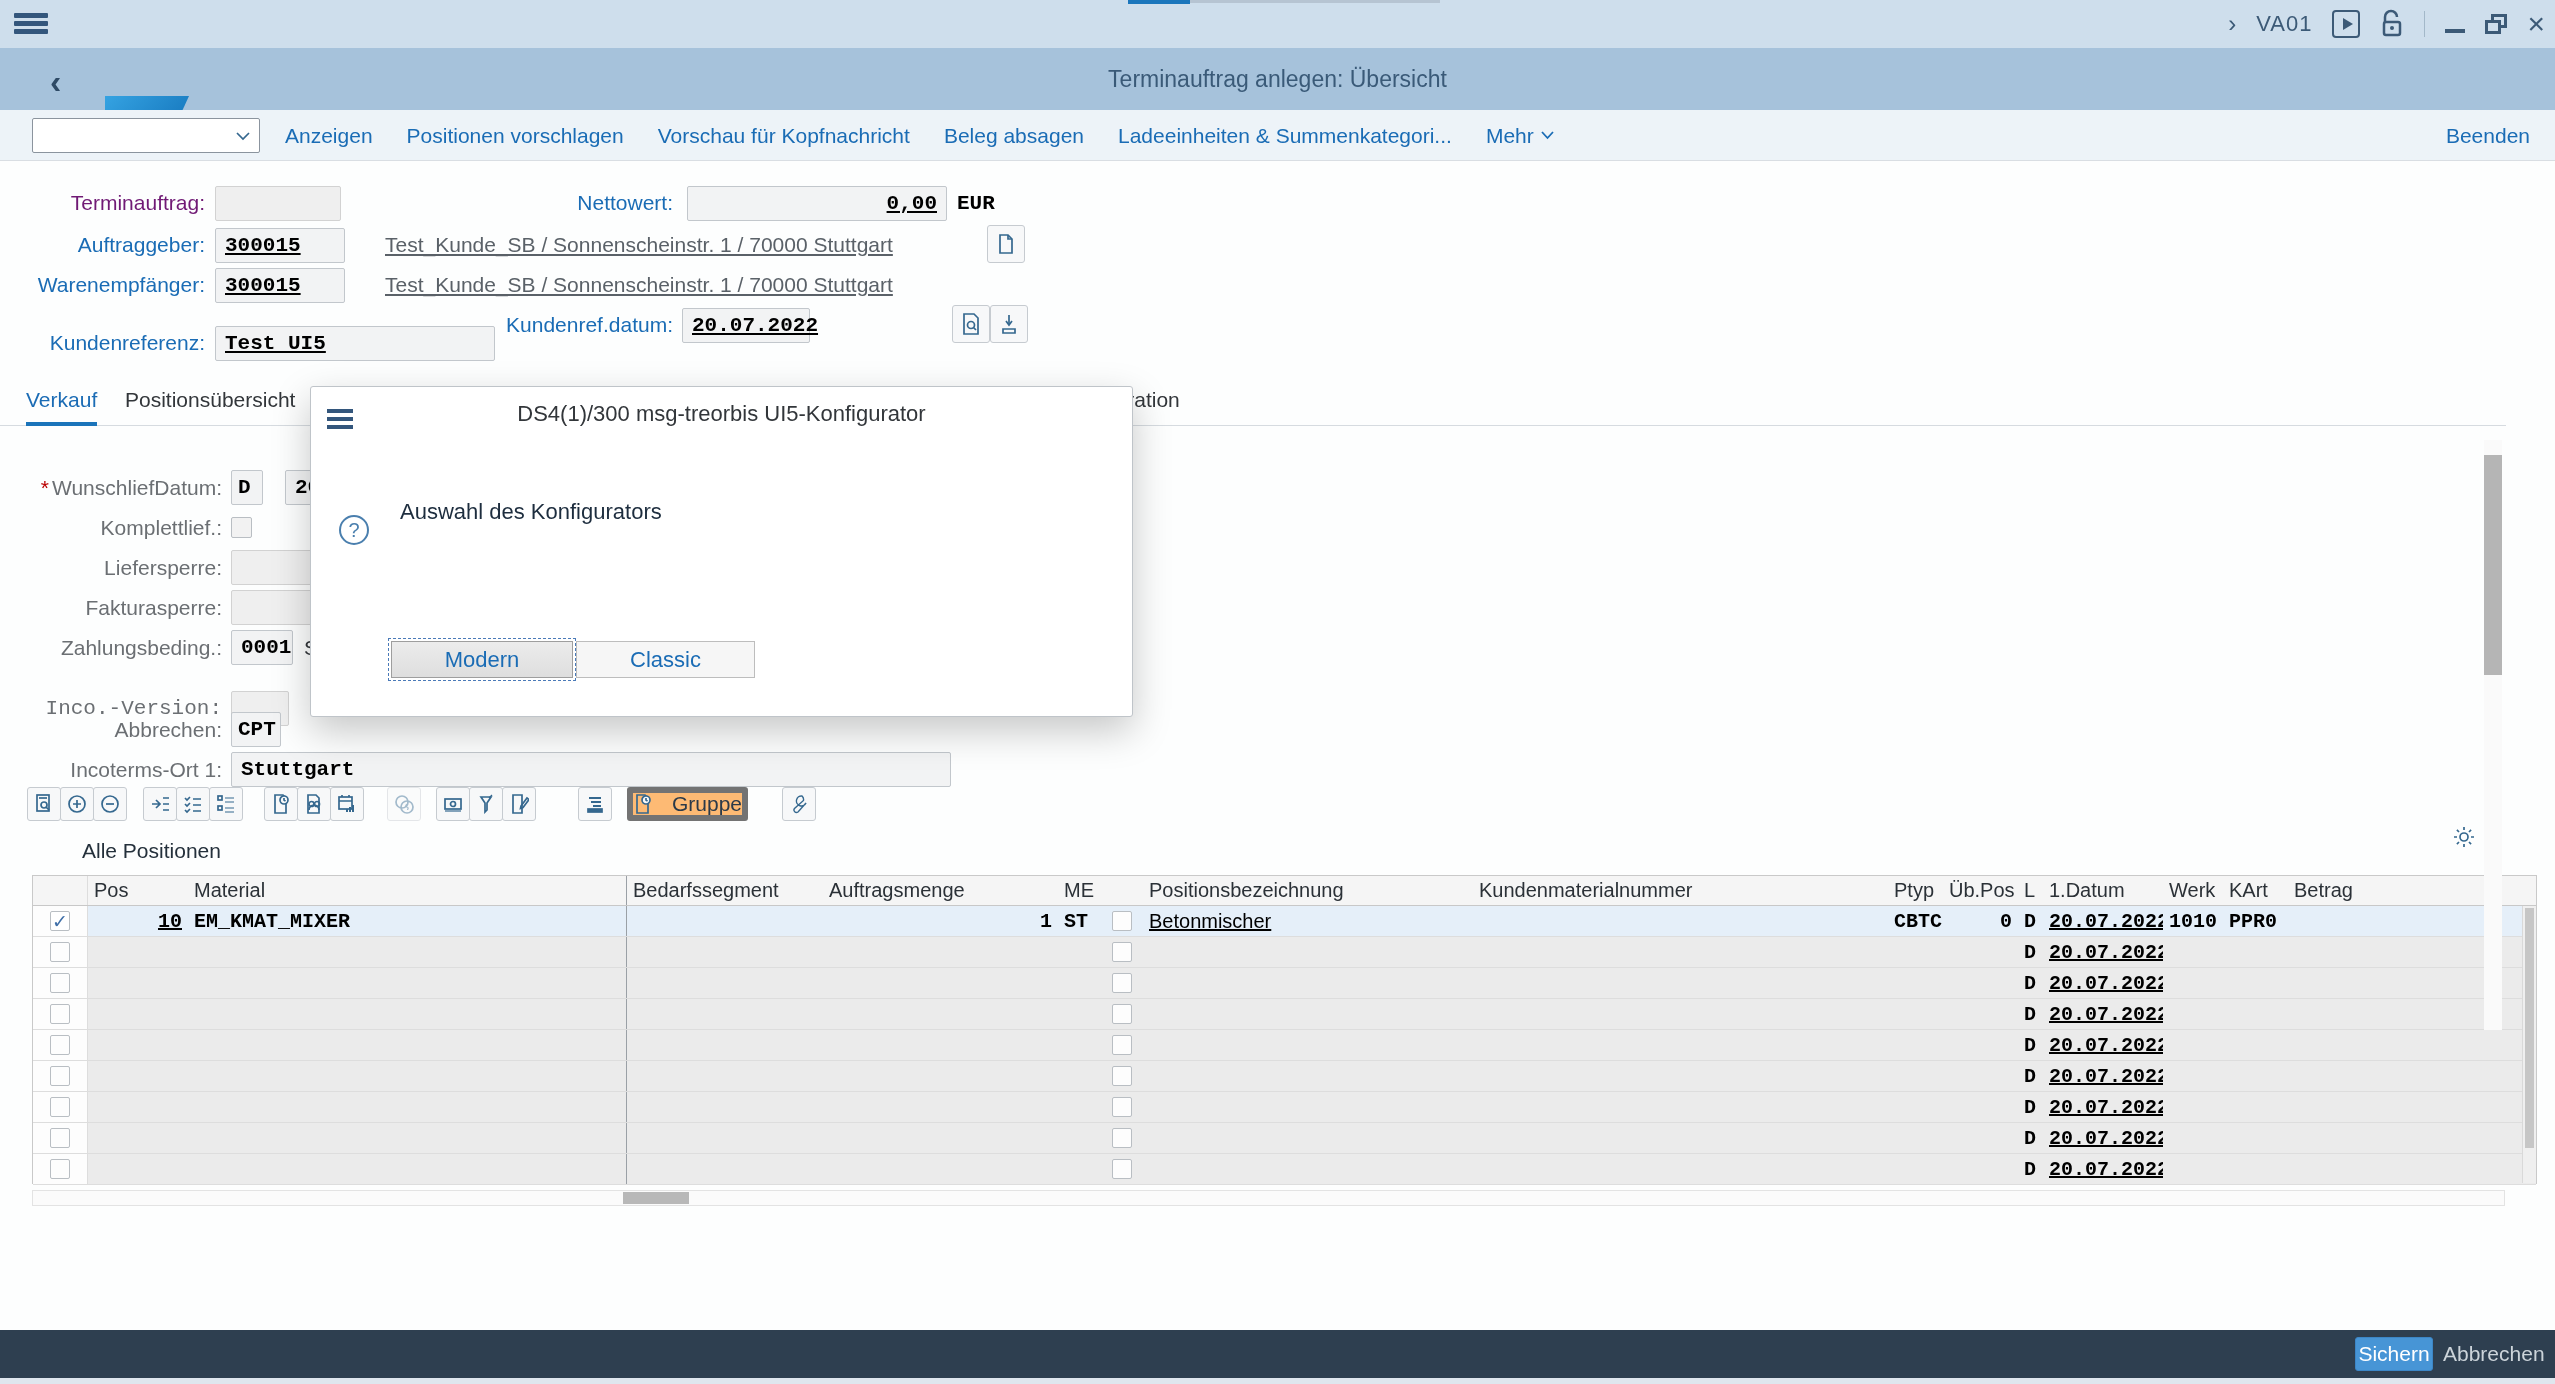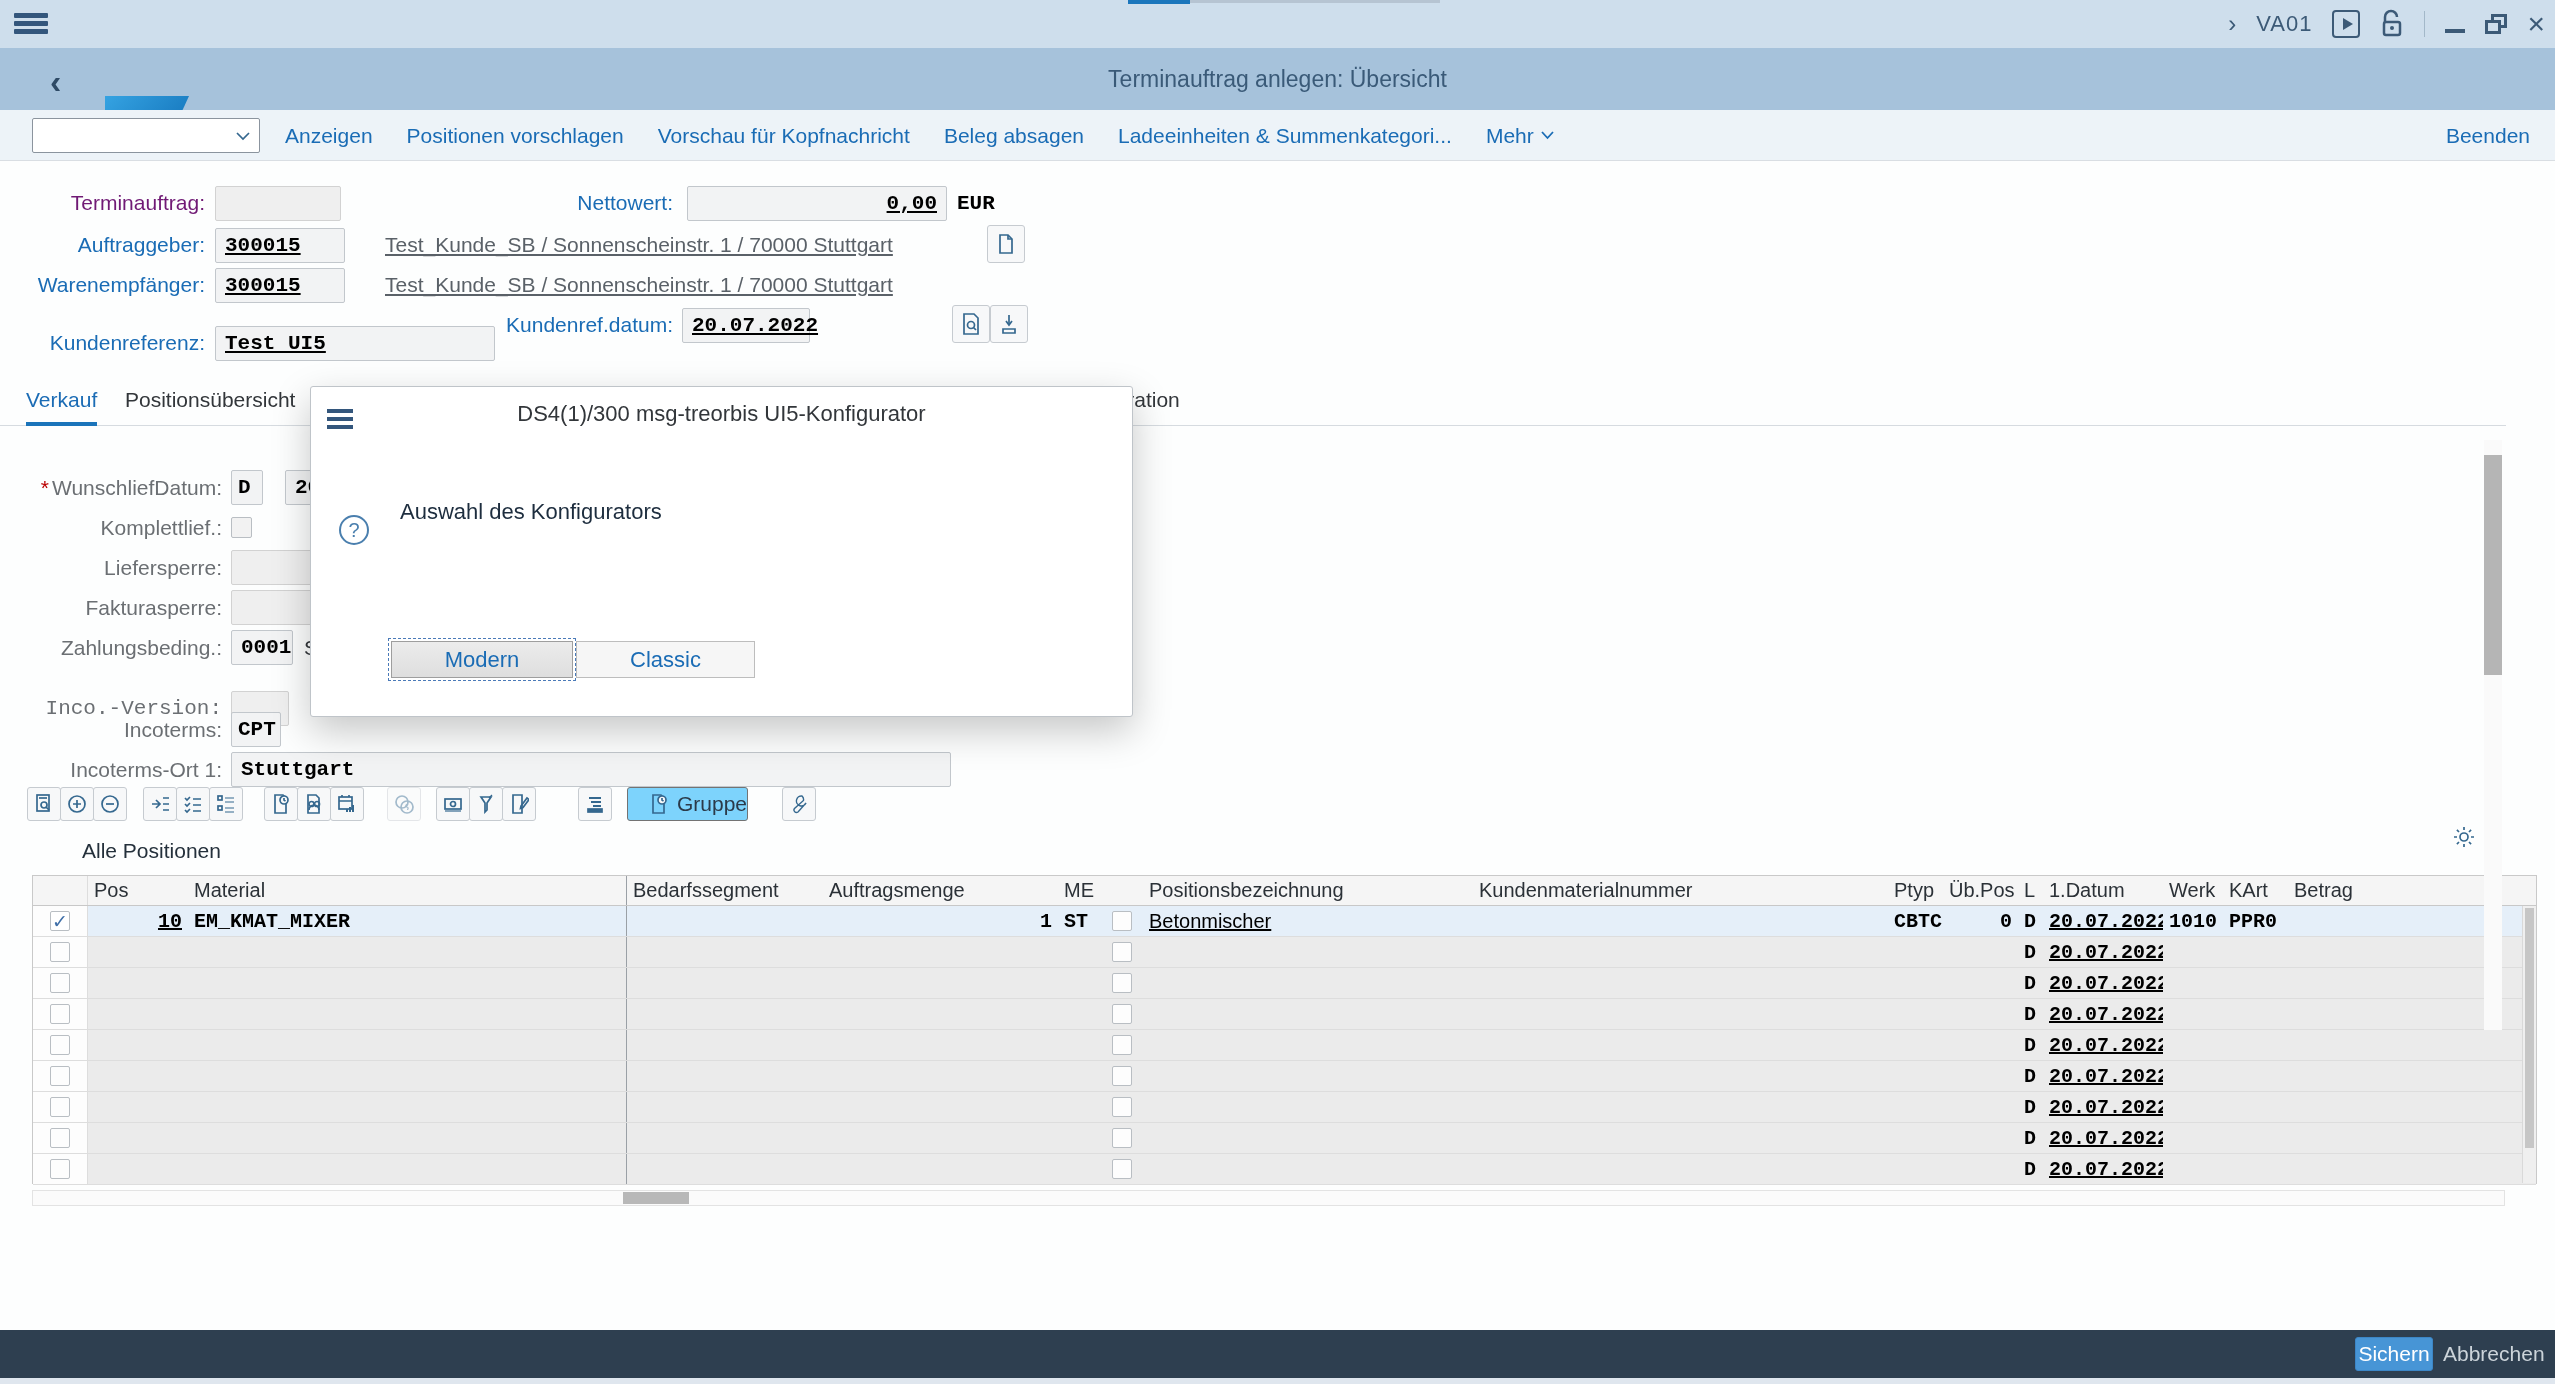--- a/index.html
+++ b/index.html
@@ -73,21 +73,21 @@
   .dlg-help { position:absolute; left:28px; top:128px; width:30px; height:30px; border:2px solid #4a7fae; border-radius:50%; color:#4a7fae; font-size:20px; display:flex; align-items:center; justify-content:center; }
   .dlg-msg { position:absolute; left:89px; top:112px; font-size:22px; color:#1d2d3e; }
   .dlg-btn { position:absolute; top:254px; height:37px; border-radius:0; font-size:22px; color:#1a6cb5; display:flex; align-items:center; justify-content:center; cursor:pointer; }
   .dlg-btn.modern { left:80px; width:182px; background:linear-gradient(#ececec,#dedede); border:1px solid #9e9e9e; outline:1px dashed #4a7ab8; outline-offset:2px; }
   .dlg-btn.classic { left:265px; width:179px; background:#f6f6f6; border:1px solid #bdbdbd; }
 
   
   .istrip { position:absolute; top:626px; left:0; height:34px; }
   .ibtn { position:absolute; top:0; width:34px; height:34px; background:#f7f8f9; border:1px solid #c6cbd0; border-radius:3px; display:flex; align-items:center; justify-content:center; cursor:pointer; }
   .ibtn.disabled { opacity:.45; cursor:default; }
-  .gruppe-btn { position:absolute; left:627px; top:0; width:121px; height:34px; background:#7dd3fc; border:1px solid #737373; border-radius:3px; display:flex; align-items:center; justify-content:flex-end; gap:8px; color:#2b3a49; font-size:21px; cursor:pointer; }
+  .gruppe-btn { position:absolute; left:627px; top:0; width:121px; height:34px; background:#fdba74; border:6px solid #737373; border-radius:3px; display:flex; align-items:center; justify-content:space-between; gap:8px; color:#2b3a49; font-size:21px; cursor:pointer; }
 
   .section-title { position:absolute; left:82px; top:678px; font-size:21px; color:#24303b; }
   .gear-btn { position:absolute; left:2452px; top:664px; cursor:pointer; }
 
   
   .ptable { position:absolute; left:32px; top:714px; width:2505px; height:309px; border:1px solid #c9c9c9; background:#ebebeb; }
   .trow { display:flex; height:31px; }
   .trow.head { height:30px; background:#f5f5f5; border-bottom:1px solid #c8c8c8; }
   .trow.body { background:#ebebeb; border-bottom:1px solid #dddddd; }
   .trow.selected { background:#e5eff9; }
@@ -278,21 +278,21 @@
       <span class="inp" style="width:62px; margin-left:9px;">
           <span>0001</span>
         </span>
       <span style="font-size:21px; color:#32363a; margin-left:11px;">S</span>
     </div>
     <div class="srow" style="left:32px; top:530px;font-family:Liberation Mono, monospace;">
       <span class="slabel">Inco.-Version:</span>
       <span class="inp empty" style="width:58px; margin-left:9px;"></span>
     </div>
     <div class="srow" style="left:32px; top:551px;">
-      <span class="slabel">Incoterms:</span>
+      <span class="slabel">Abbrechen:</span>
       <span class="inp" style="width:50px; margin-left:9px; padding:0 6px;">
           <span>CPT</span>
         </span>
     </div>
     <div class="srow" style="left:32px; top:591px;">
       <span class="slabel">Incoterms-Ort 1:</span>
       <span class="inp" style="width:720px; margin-left:9px;">
           <span>Stuttgart</span>
         </span>
     </div>

